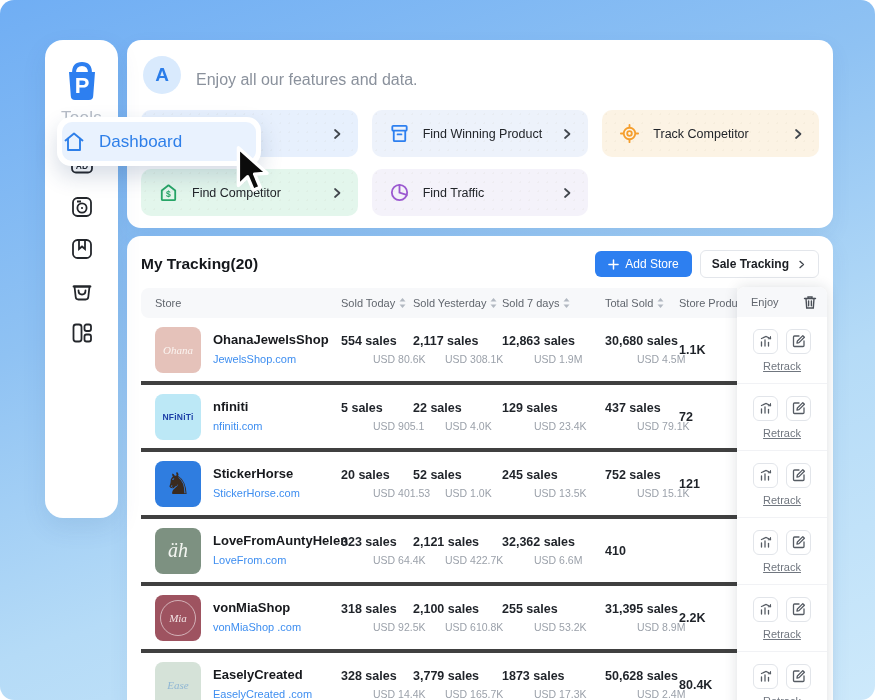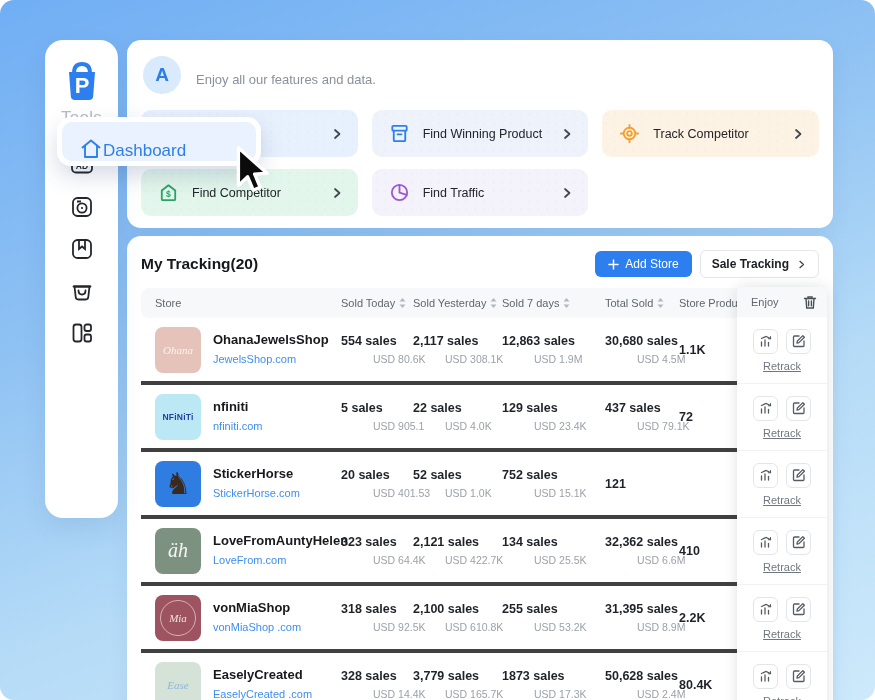--- a/index.html
+++ b/index.html
@@ -20,36 +20,36 @@
   .tools-label { font-size:17px; color:#B6BCC6; letter-spacing:.3px;text-decoration:underline; }
   .side-icons { display:flex; flex-direction:column; gap:16px; margin-top:24px; color:#23262B; }
   .side-icon { width:26px; height:26px; display:flex; align-items:center; justify-content:center; cursor:pointer; }
   
   .dash-item {
     position:absolute; left:57px; top:117px; width:204px; height:49px; z-index:5;
     background:#fff; border-radius:14px; box-shadow:0 10px 22px rgba(30,60,110,.18); padding:5px;
   }
   .dash-pill {
     width:100%; height:100%; background:#E9F2FE; border-radius:10px;
-    display:flex; align-items:flex-end; padding-left:17px;
+    display:flex; align-items:center; gap:13px; 
     color:#2E7FE9; font-size:17px; font-weight:500;
   }
   
   .cursor { position:absolute; left:228px; top:145px; z-index:9; }
   
   .header-card {
     position:absolute; left:127px; top:40px; width:706px; height:188px;
     background:#fff; border-radius:14px; box-shadow:0 8px 20px rgba(40,80,140,.08); z-index:2;
     padding:16px 14px;
   }
   .greet-row { display:flex; align-items:center; gap:15px; margin-left:2px; }
   .avatar { width:38px; height:38px; border-radius:50%; background:#D9EAFD; color:#2B7DE9;
     font-size:19px; font-weight:700; display:flex; align-items:center; justify-content:center; }
   .greet-title { font-size:15px; font-weight:700; color:#17191D; }
-  .greet-sub { font-size:13px; color:#8A919C; margin-top:9px; }
+  .greet-sub { font-size:16px; color:#8A919C; margin-top:9px; }
   .qa-grid { display:grid; grid-template-columns:1fr 1fr 1fr; column-gap:14px; row-gap:12px; margin-top:16px; }
   .qa-card {
     height:47px; border-radius:10px; display:flex; align-items:center; padding:0 14px 0 16px;
     cursor:pointer;
     background-image:radial-gradient(rgba(120,100,60,.045) 1px, transparent 1px); background-size:9px 9px;
   }
   .qa-label { font-size:12.5px; color:#22252A; font-weight:500; margin-left:12px; }
   .qa-chev { margin-left:auto; color:#41464D; display:flex; }
   .qa-blue { background-color:#E7F0FD; }
   .qa-cream { background-color:#FCF3E4; }
@@ -390,20 +390,24 @@
     </div>
     <div>
       <div class="sales">20 sales</div>
               <div class="usd">USD 401.53</div>
     </div>
     <div>
       <div class="sales">52 sales</div>
               <div class="usd">USD 1.0K</div>
     </div>
     <div>
+      <div class="sales">245 sales</div>
+              <div class="usd">USD 13.5K</div>
+    </div>
+    <div>
       <div class="sales">752 sales</div>
               <div class="usd">USD 15.1K</div>
     </div>
     <div>
       <div class="sales">121</div>
     </div>
   </div>
 
   <div class="trow">
     <div class="store-cell">
@@ -415,24 +419,20 @@
         <a class="store-link">LoveFrom.com</a>
       </div>
     </div>
     <div>
       <div class="sales">323 sales</div>
               <div class="usd">USD 64.4K</div>
     </div>
     <div>
       <div class="sales">2,121 sales</div>
               <div class="usd">USD 422.7K</div>
-    </div>
-    <div>
-      <div class="sales">134 sales</div>
-              <div class="usd">USD 25.5K</div>
     </div>
     <div>
       <div class="sales">32,362 sales</div>
               <div class="usd">USD 6.6M</div>
     </div>
     <div>
       <div class="sales">410</div>
     </div>
   </div>
 

